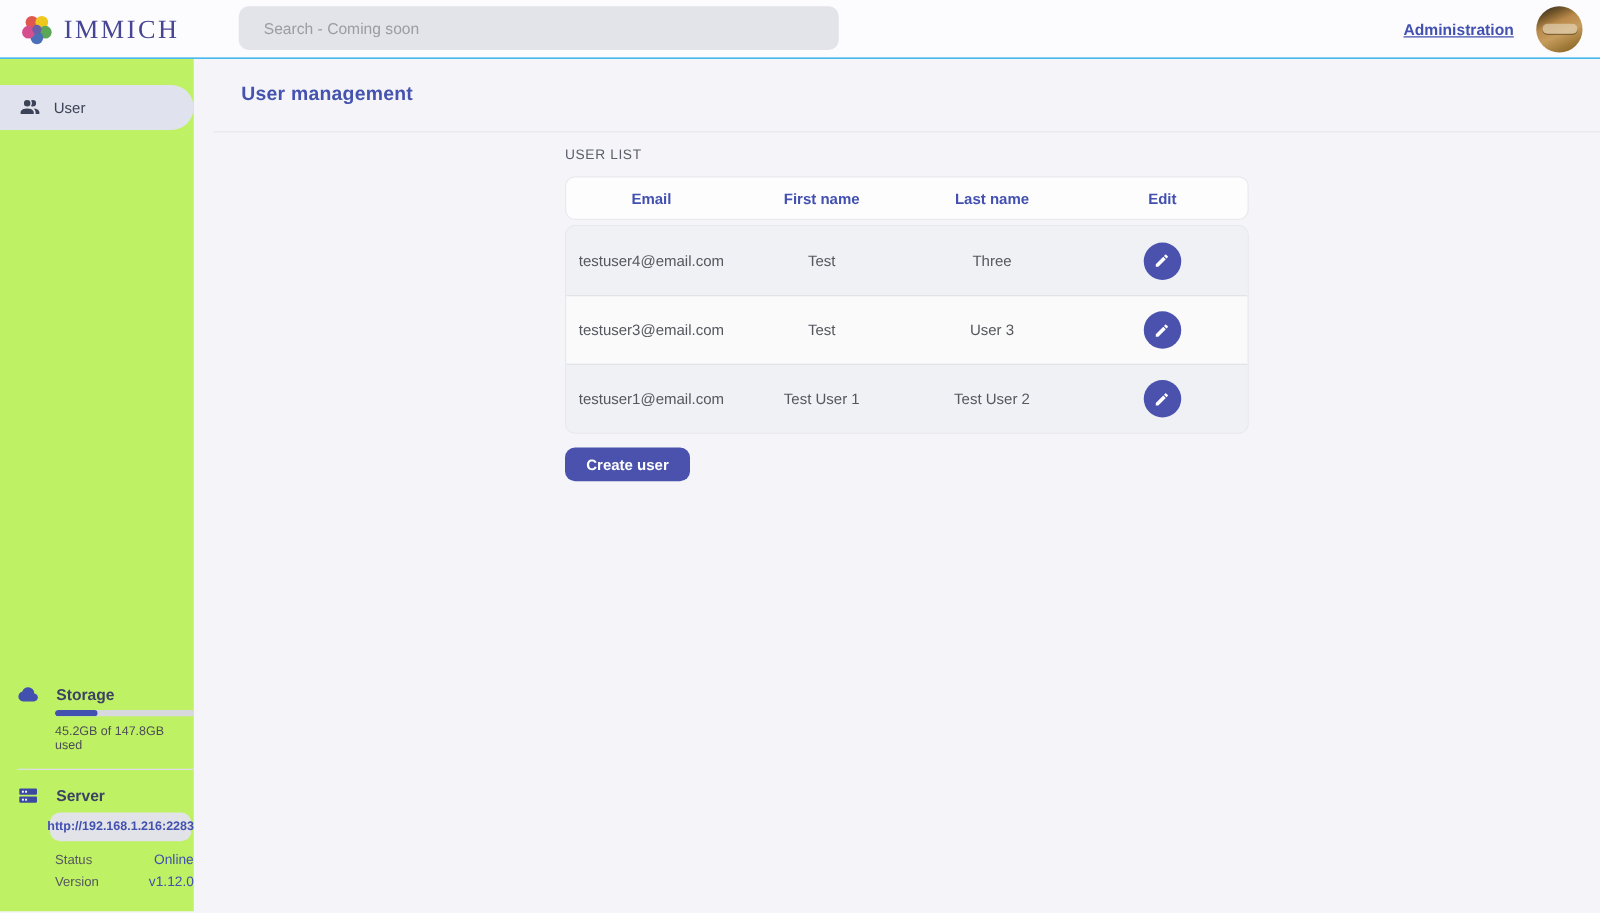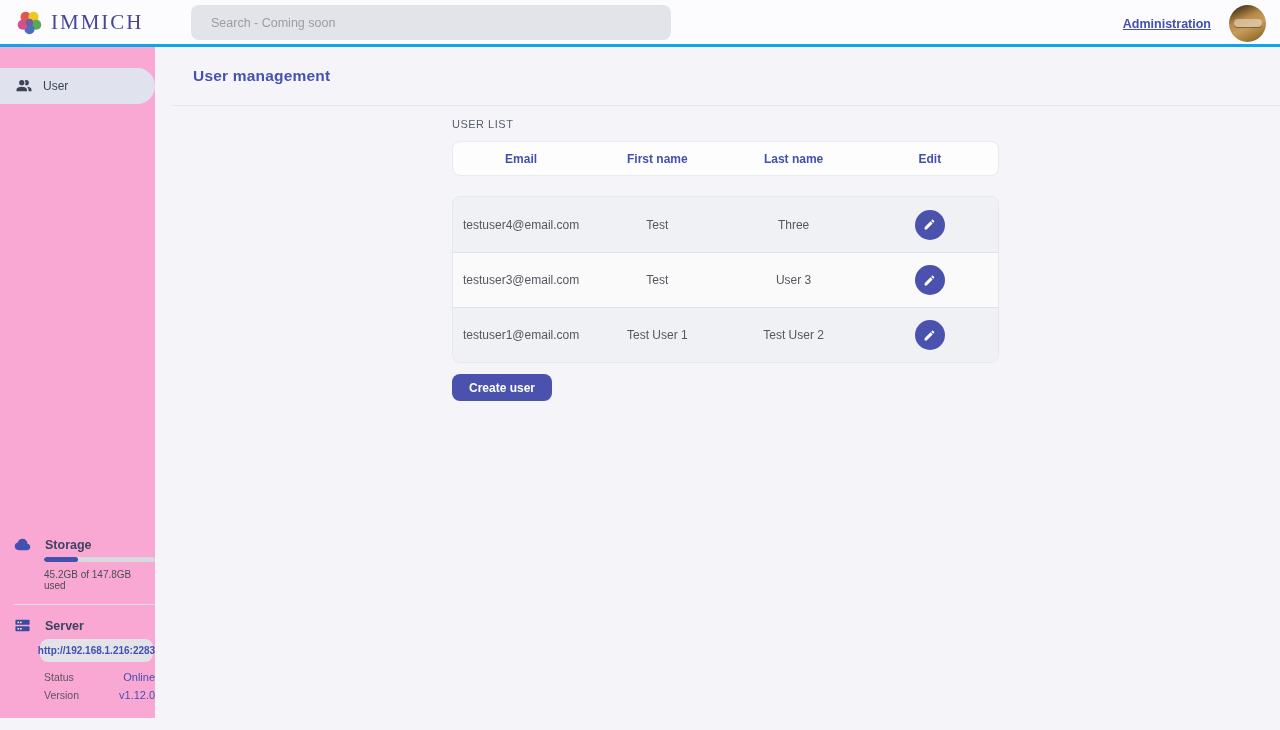--- a/index.html
+++ b/index.html
@@ -7,21 +7,21 @@
   body {
     font-family:"Liberation Sans", sans-serif;
     background:#f5f5f9;
     position:relative;
     color:#3c3f4a;
   }
 
   
   .header {
     position:absolute; top:0; left:0; right:0; height:47px;
-    background:#fcfcfe; border-bottom:3px solid #0ea5e9;
+    background:#fcfcfe; border-bottom:1px solid #0ea5e9;
     display:flex; align-items:center; z-index:5;
   }
   .logo { display:flex; align-items:center; gap:8px; margin-left:16px; }
   .logo-text {
     font-family:"Liberation Serif", serif;
     font-size:21px; letter-spacing:2px; color:#474694; font-weight:500;
   }
   .search-wrap {
     position:absolute; left:191px; top:5px; width:480px; height:35px;
     background:#e3e4e9; border-radius:8px; display:flex; align-items:center;
@@ -46,22 +46,22 @@
     position:relative; overflow:hidden; cursor:pointer;
   }
   .avatar::after {
     content:""; position:absolute; left:5px; right:4px; top:14px; height:8px;
     background:rgba(235,225,205,0.55); border-radius:4px;
     box-shadow:0 1px 0 rgba(60,45,20,0.5);
   }
 
   
   .sidebar {
-    position:absolute; top:47px; left:0; width:155px; bottom:12px;
-    background:#f9a8d4;
+    position:absolute; top:47px; left:0; width:155px; bottom:1px;
+    background:#bef264;
   }
   .side-item {
     margin-top:21px; height:36px; width:155px;
     background:#e0e3ed; border-radius:0 18px 18px 0;
     display:flex; align-items:center; cursor:pointer;
   }
   .side-item .icon { margin-left:15px; display:flex; }
   .side-item .label { margin-left:10px; font-size:12px; color:#3c4257; font-weight:500; }
 
   .sidebar-bottom { position:absolute; left:0; right:0; bottom:0; padding-bottom:17px; }
@@ -104,21 +104,21 @@
     margin-top:12px; font-size:11px; letter-spacing:0.5px;
     color:#5a5f6b; font-weight:500;
   }
   .table-header {
     margin-top:11px; height:35px; background:#fdfdfe;
     border:1px solid #e9eaee; border-radius:8px;
     display:grid; grid-template-columns:repeat(4,1fr); align-items:center;
   }
   .th { text-align:center; font-size:12px; font-weight:bold; color:#4250af; }
   .table-body {
-    margin-top:20px; border:1px solid #e7e8ec; border-radius:8px; overflow:hidden;
+    margin-top:4px; border:1px solid #e7e8ec; border-radius:8px; overflow:hidden;
   }
   .trow {
     height:55px; display:grid; grid-template-columns:repeat(4,1fr); align-items:center;
   }
   .trow:nth-child(odd) { background:#f0f1f5; }
   .trow:nth-child(even) { background:#fafafb; }
   .trow + .trow { border-top:1px solid #e2e3e7; }
   .td { text-align:center; font-size:12px; color:#55575e; }
   .td-edit { display:flex; justify-content:center; }
   .edit-btn {

